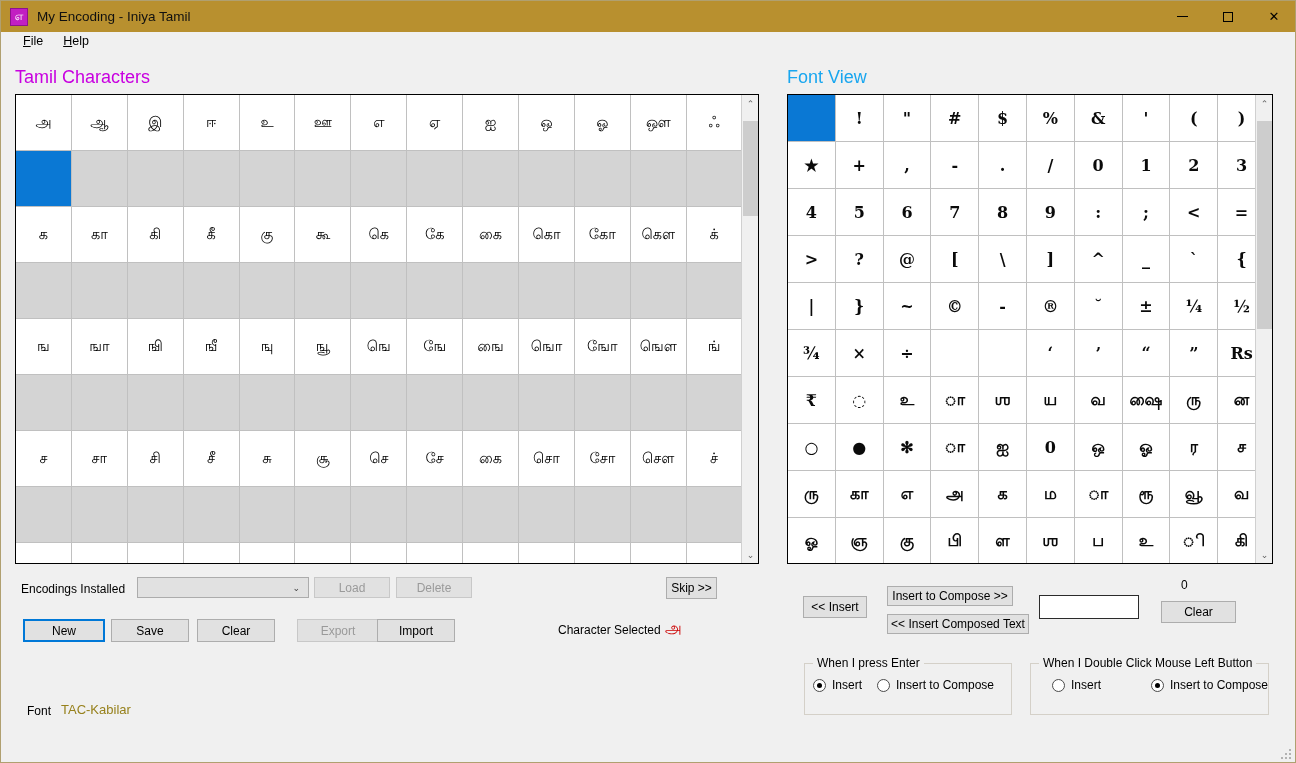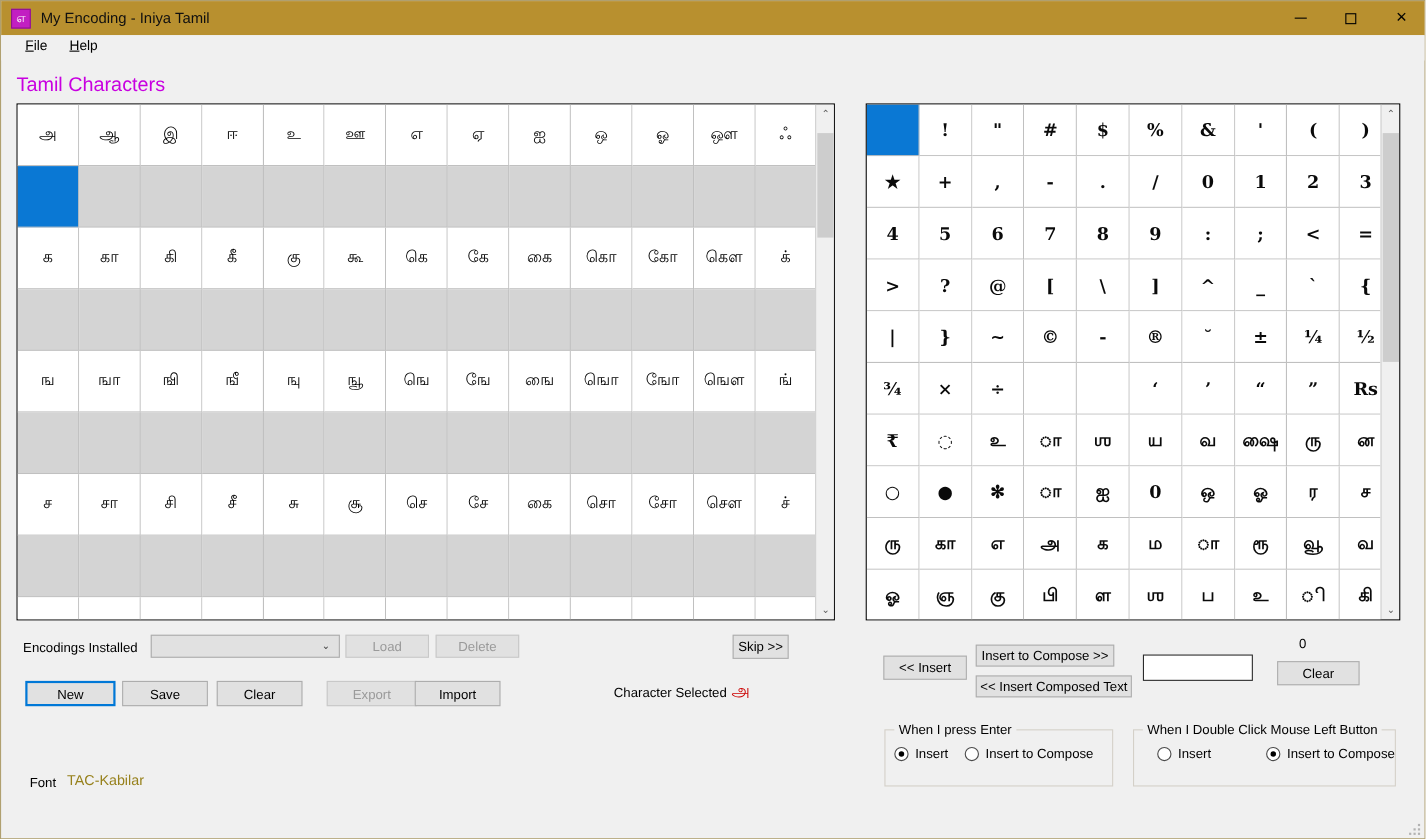--- a/index.html
+++ b/index.html
@@ -237,20 +237,21 @@
       <div class="winbtn">✕</div>
     </div>
   </div>
 
   <div class="menubar">
     <div class="menuitem"><u>F</u><span>ile</span></div>
     <div class="menuitem"><u>H</u><span>elp</span></div>
   </div>
 
   <div class="panel-title" id="tamil-title">Tamil Characters</div>
+  <div class="panel-title" id="font-title">Font View</div>
 
   <div class="gridbox" id="tamil-box">
     <div class="grid-area">
       <div class="grid" id="tamil-grid">
           <div class="cell">அ</div>
           <div class="cell">ஆ</div>
           <div class="cell">இ</div>
           <div class="cell">ஈ</div>
           <div class="cell">உ</div>
           <div class="cell">ஊ</div>
@@ -500,21 +501,21 @@
   <div class="btn" style="left:196px; top:618px; width:78px; height:23px;">Clear</div>
   <div class="btn disabled" style="left:296px; top:618px; width:82px; height:23px;">Export</div>
   <div class="btn" style="left:376px; top:618px; width:78px; height:23px;">Import</div>
 
   <div class="lbl" style="left:557px; top:622px;">Character Selected</div>
   <div class="char-sel-glyph" style="left:664px; top:618px;">அ</div>
 
   <div class="lbl" style="left:26px; top:703px;">Font</div>
   <div class="font-name" style="left:60px; top:701px;">TAC-Kabilar</div>
 
-  <div class="btn" style="left:802px; top:595px; width:76px; height:22px;text-align:center;">&lt;&lt; Insert</div>
+  <div class="btn" style="left:802px; top:595px; width:64px; height:22px;text-align:center;">&lt;&lt; Insert</div>
   <div class="btn" style="left:886px; top:585px; width:126px; height:20px;">Insert to Compose &gt;&gt;</div>
   <div class="btn" style="left:886px; top:613px; width:142px; height:20px;text-align:right;">&lt;&lt; Insert Composed Text</div>
   <input class="txtbox" style="left: 1038px; top: 594px; width: 100px; height: 24px;" value="">
   <div class="lbl" style="left:1180px; top:577px;">0</div>
   <div class="btn" style="left:1160px; top:600px; width:75px; height:22px;">Clear</div>
 
   <div class="groupbox" style="left:803px; top:662px; width:208px; height:52px;">
     <div class="gb-title">When I press Enter</div>
     <div class="radio on" style="left:8px; top:14px;">
       <span class="rdot"></span>

